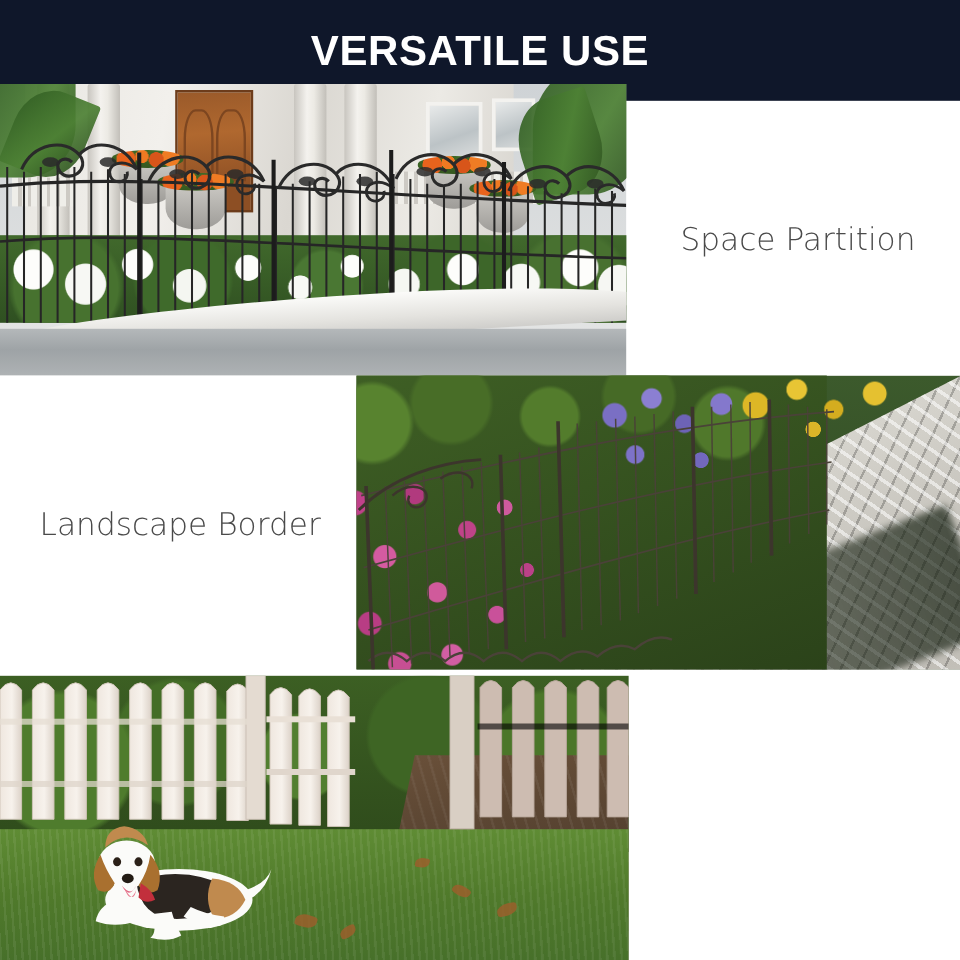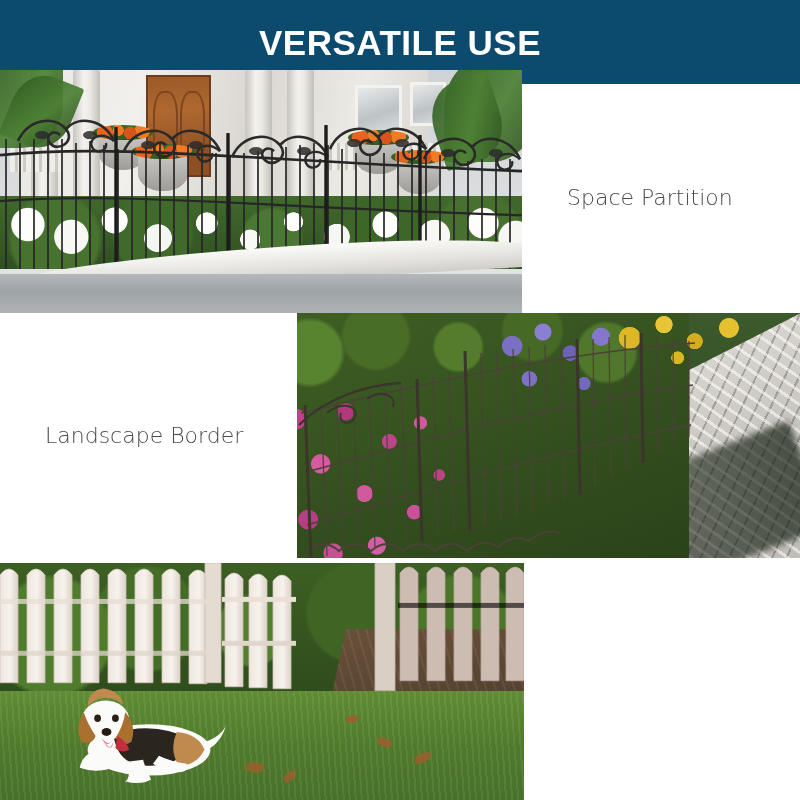--- a/index.html
+++ b/index.html
@@ -8,36 +8,36 @@
   body {
     background:#ffffff;
     font-family:"Liberation Sans", sans-serif;
     position:relative;
   }
   #stage { position:relative; width:800px; height:800px; background:#fff; }
 
   
   .banner {
     position:absolute; left:0; top:0; width:800px; height:84px;
-    background:#0c4a6e;
+    background:#0f172a;
     display:flex; align-items:center; justify-content:center;
   }
   .banner-title {
     color:#ffffff; font-size:35px; font-weight:bold;
     letter-spacing:.5px; line-height:1;
     font-family:"Liberation Sans", sans-serif;
   }
 
   
   .caption {
-    position:absolute; color:#4a4a4a; font-size:22px; font-weight:300;
+    position:absolute; color:#4a4a4a; font-size:26px; font-weight:300;
     font-family:"DejaVu Sans", sans-serif; white-space:nowrap;
   }
   #cap1 { left:567px; top:185px; }
-  #cap2 { left:33px;  top:423px;margin-left:12px; }
+  #cap2 { left:33px;  top:423px; }
   #cap3 { left:545px; top:665px; }
 
   
   .panel { position:absolute; overflow:hidden; }
   #panel1 { left:0px;   top:70px;  width:522px; height:243px; }
   #panel2 { left:297px; top:313px; width:503px; height:245px; }
   #panel3 { left:0px;   top:563px; width:524px; height:237px; }
 
   .scene { position:absolute; inset:0; }
 

